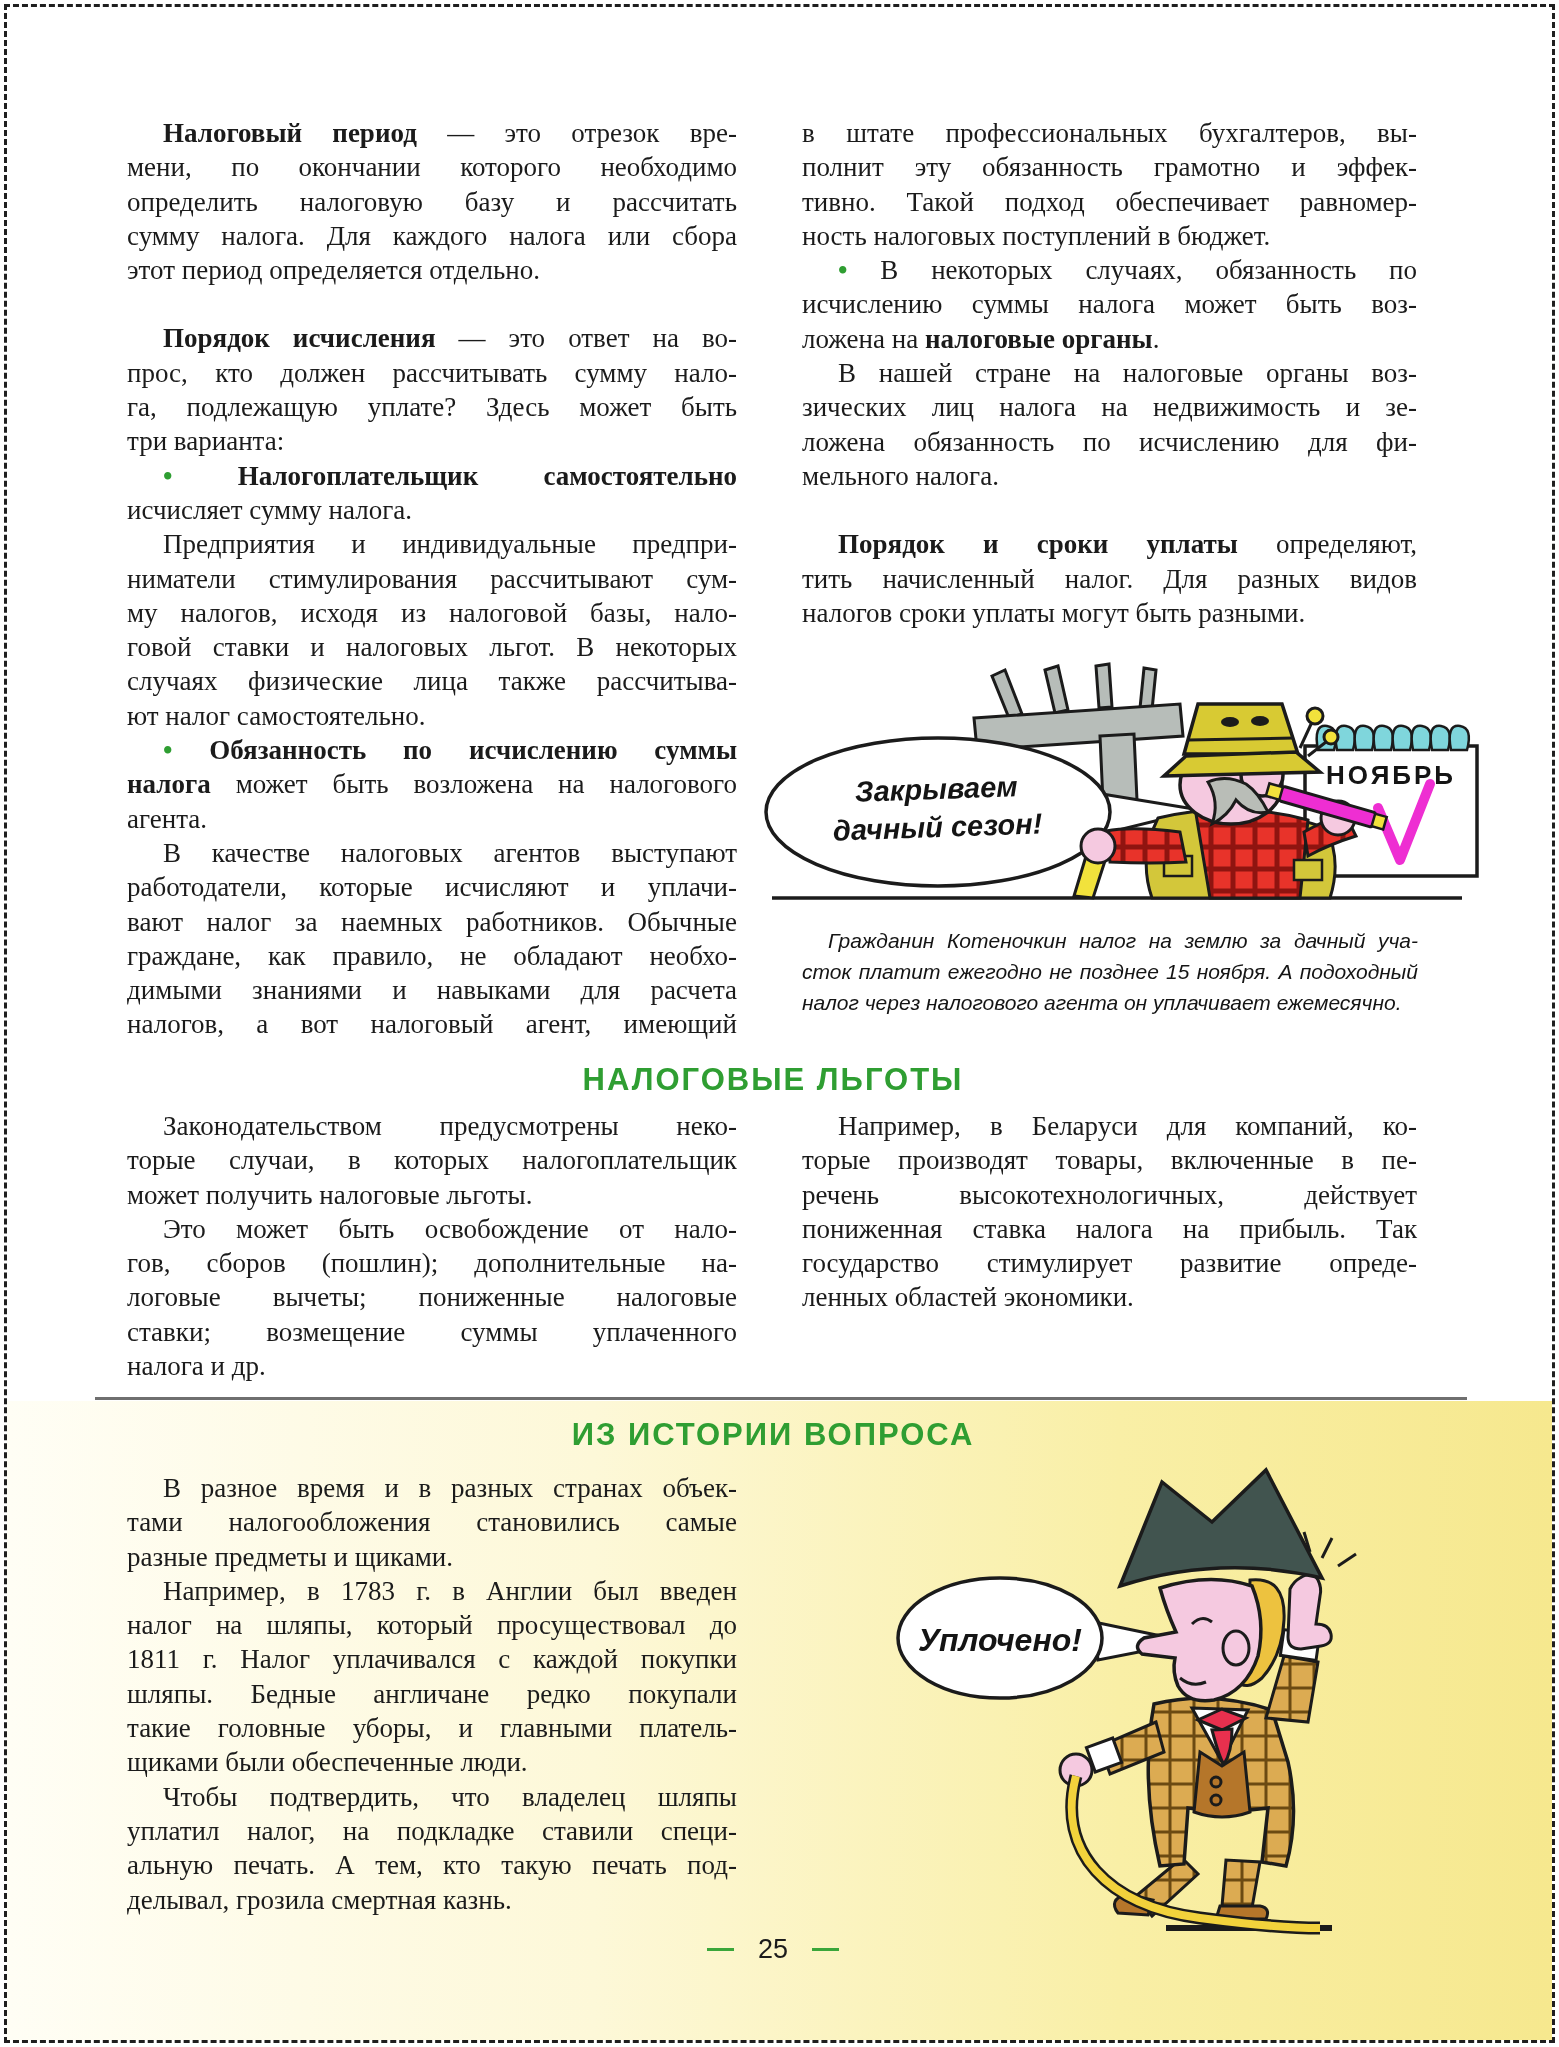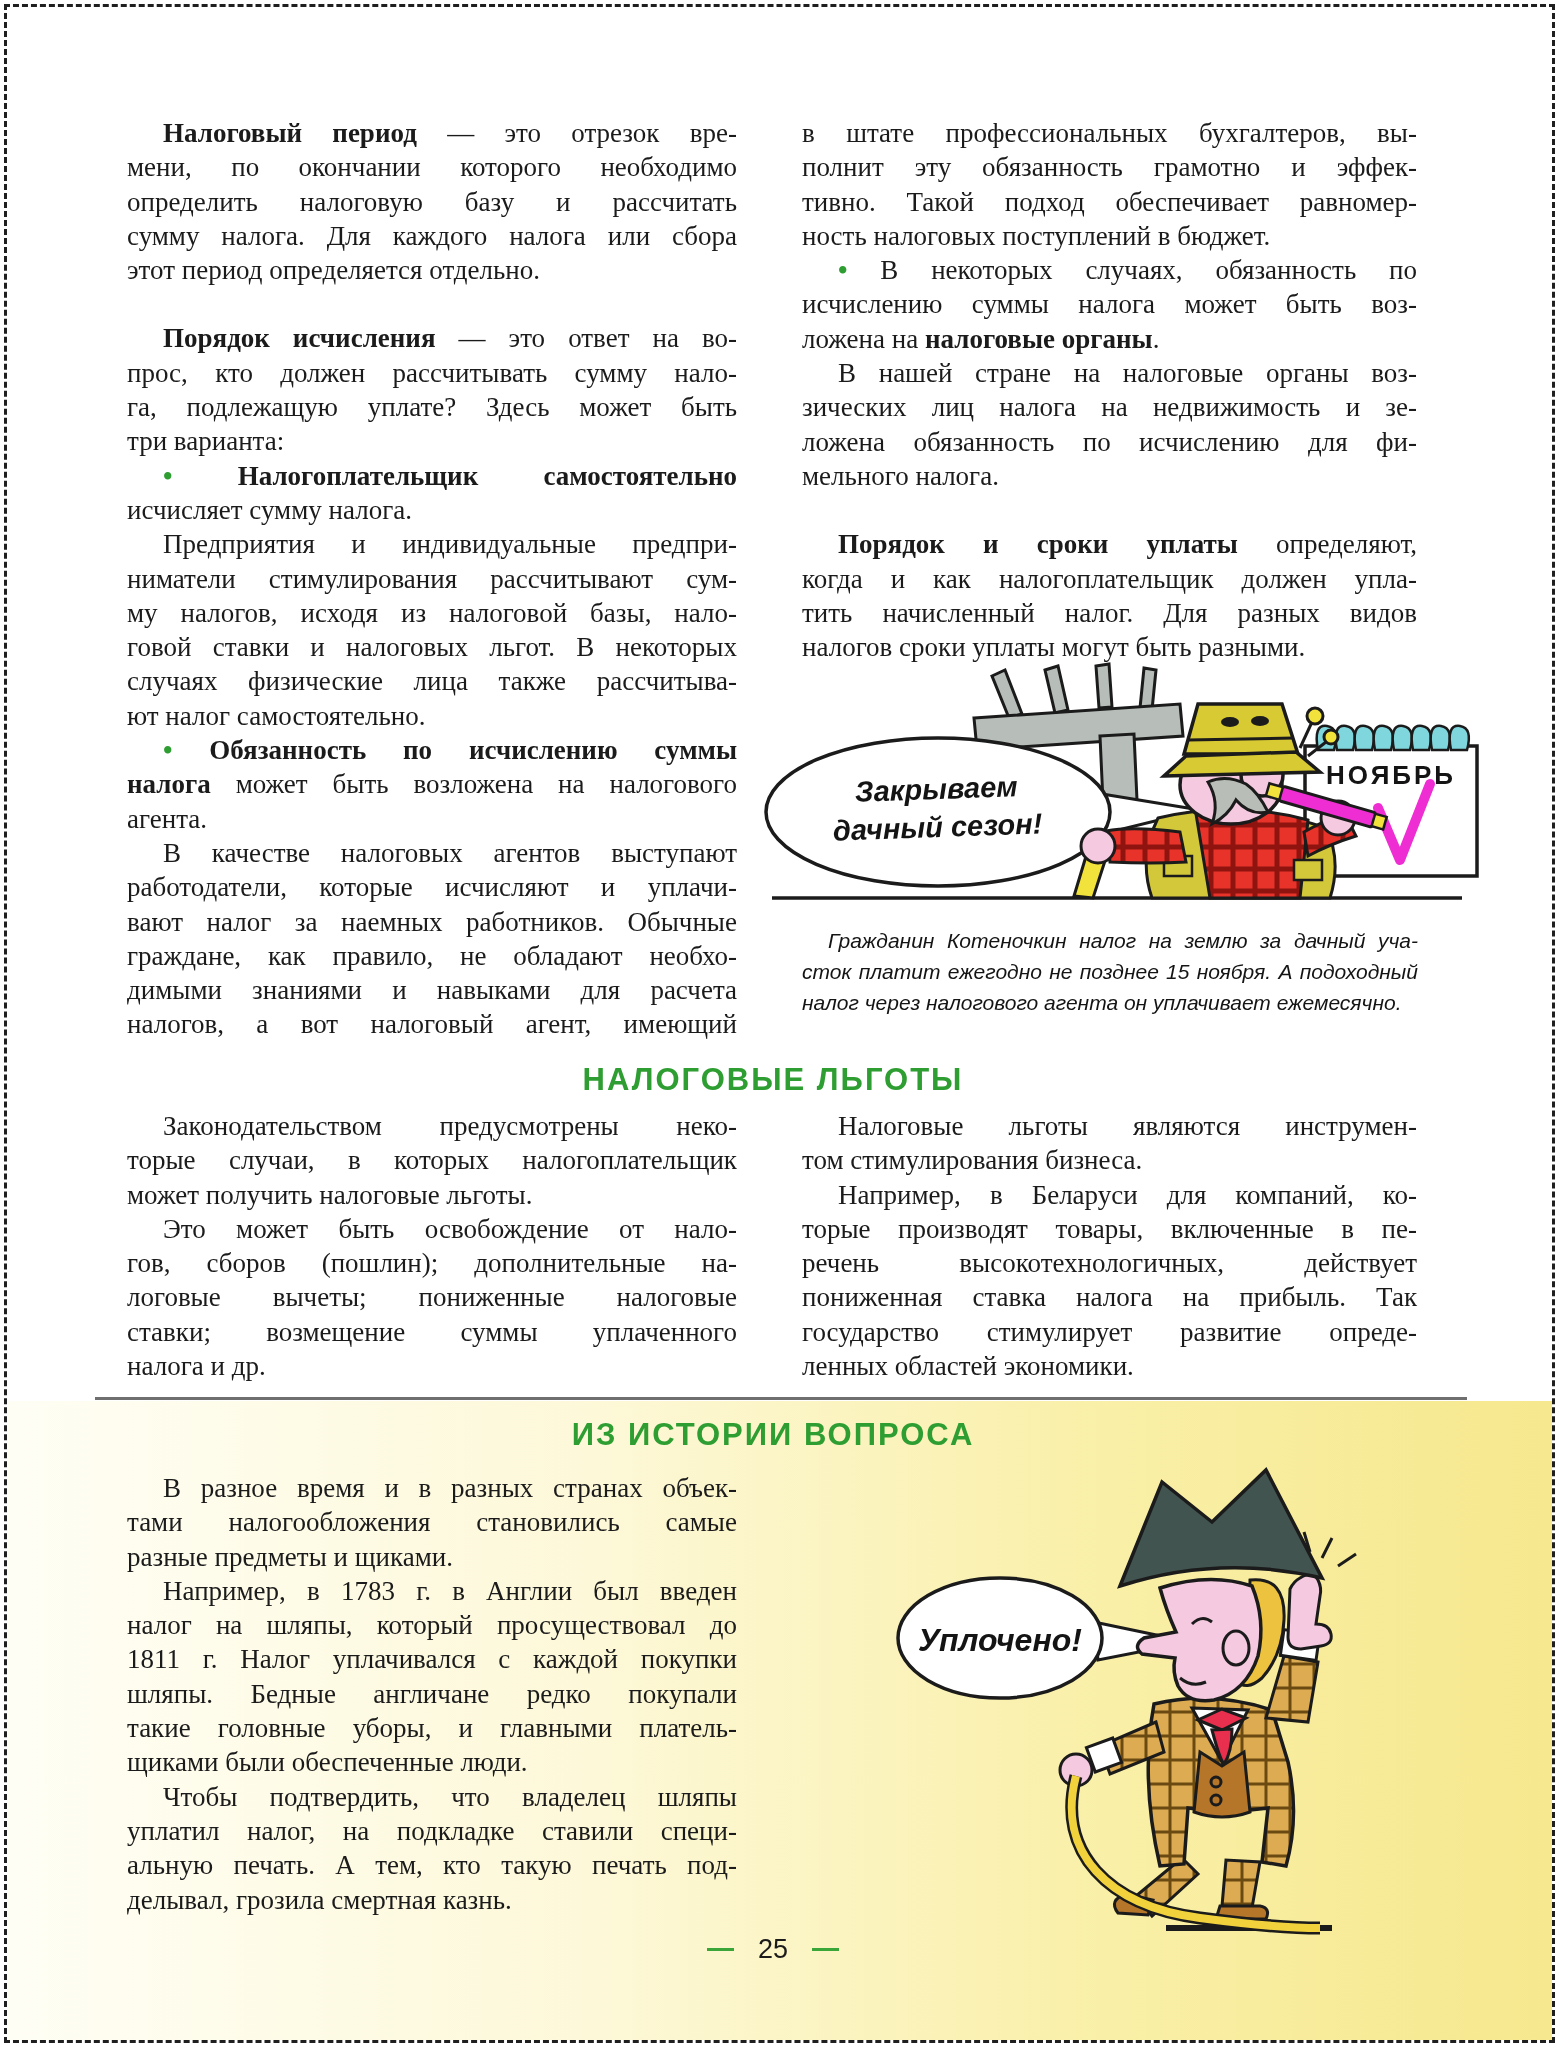--- a/index.html
+++ b/index.html
@@ -134,21 +134,20 @@
         <div class="line last"><span>ложена на </span><span class="b">налоговые органы</span><span>.</span></div>
       </div>
       <div class="para">
         <div class="line ind"><span>В нашей стране на налоговые органы воз-</span></div>
         <div class="line"><span>зических лиц налога на недвижимость и зе-</span></div>
         <div class="line"><span>ложена обязанность по исчислению для фи-</span></div>
         <div class="line last"><span>мельного налога.</span></div>
       </div>
       <div class="para gap">
         <div class="line ind"><span class="b">Порядок и сроки уплаты</span><span> определяют,</span></div>
-        <div class="line"><span>когда и как налогоплательщик должен упла-</span></div>
         <div class="line"><span>тить начисленный налог. Для разных видов</span></div>
         <div class="line last"><span>налогов сроки уплаты могут быть разными.</span></div>
       </div>
     </div>
 
   <div class="cartoon" style="left:760px; top:660px; width:730px; height:252px;">
     <svg width="730" height="252" viewBox="0 0 730 252">
       <defs>
         <pattern id="plaidRed" width="22" height="22" patternUnits="userSpaceOnUse">
           <rect width="22" height="22" fill="#e8332a"></rect>
@@ -243,24 +242,20 @@
       <div class="para">
         <div class="line ind"><span>Это может быть освобождение от нало-</span></div>
         <div class="line"><span>гов, сборов (пошлин); дополнительные на-</span></div>
         <div class="line"><span>логовые вычеты; пониженные налоговые</span></div>
         <div class="line"><span>ставки; возмещение суммы уплаченного</span></div>
         <div class="line last"><span>налога и др.</span></div>
       </div>
     </div>
   <div class="col" style="left:802px; top:1109px; width:615px;">
       <div class="para">
-        <div class="line ind"><span>Налоговые льготы являются инструмен-</span></div>
-        <div class="line last"><span>том стимулирования бизнеса.</span></div>
-      </div>
-      <div class="para">
         <div class="line ind"><span>Например, в Беларуси для компаний, ко-</span></div>
         <div class="line"><span>торые производят товары, включенные в пе-</span></div>
         <div class="line"><span>речень высокотехнологичных, действует</span></div>
         <div class="line"><span>пониженная ставка налога на прибыль. Так</span></div>
         <div class="line"><span>государство стимулирует развитие опреде-</span></div>
         <div class="line last"><span>ленных областей экономики.</span></div>
       </div>
     </div>
 
   <div class="heading over" style="top:1417px;">ИЗ ИСТОРИИ ВОПРОСА</div>

